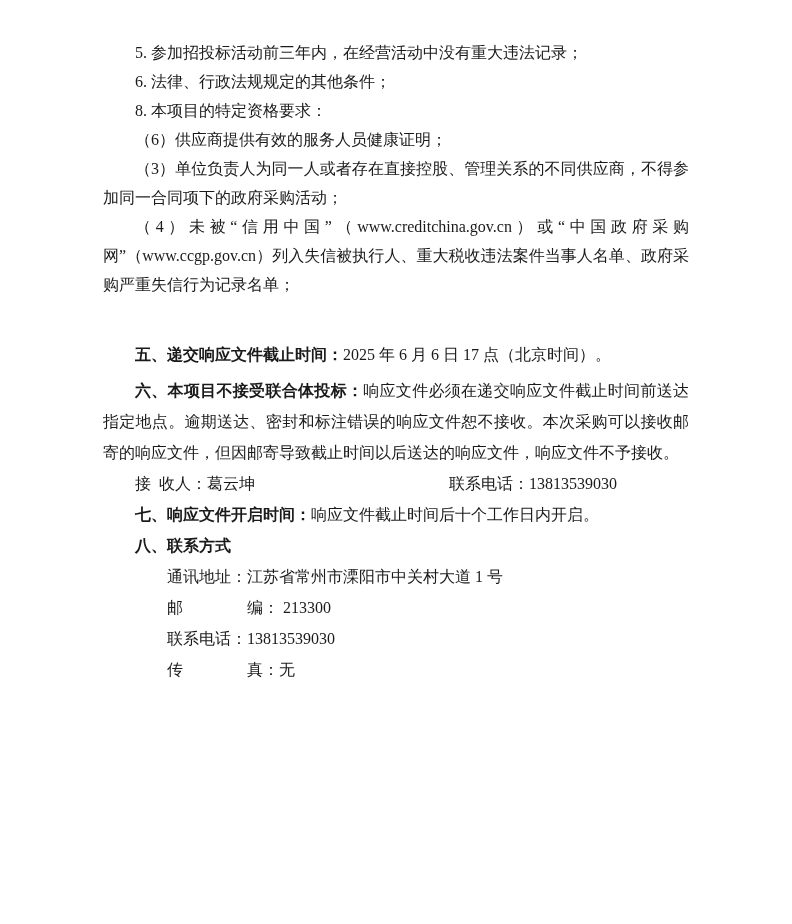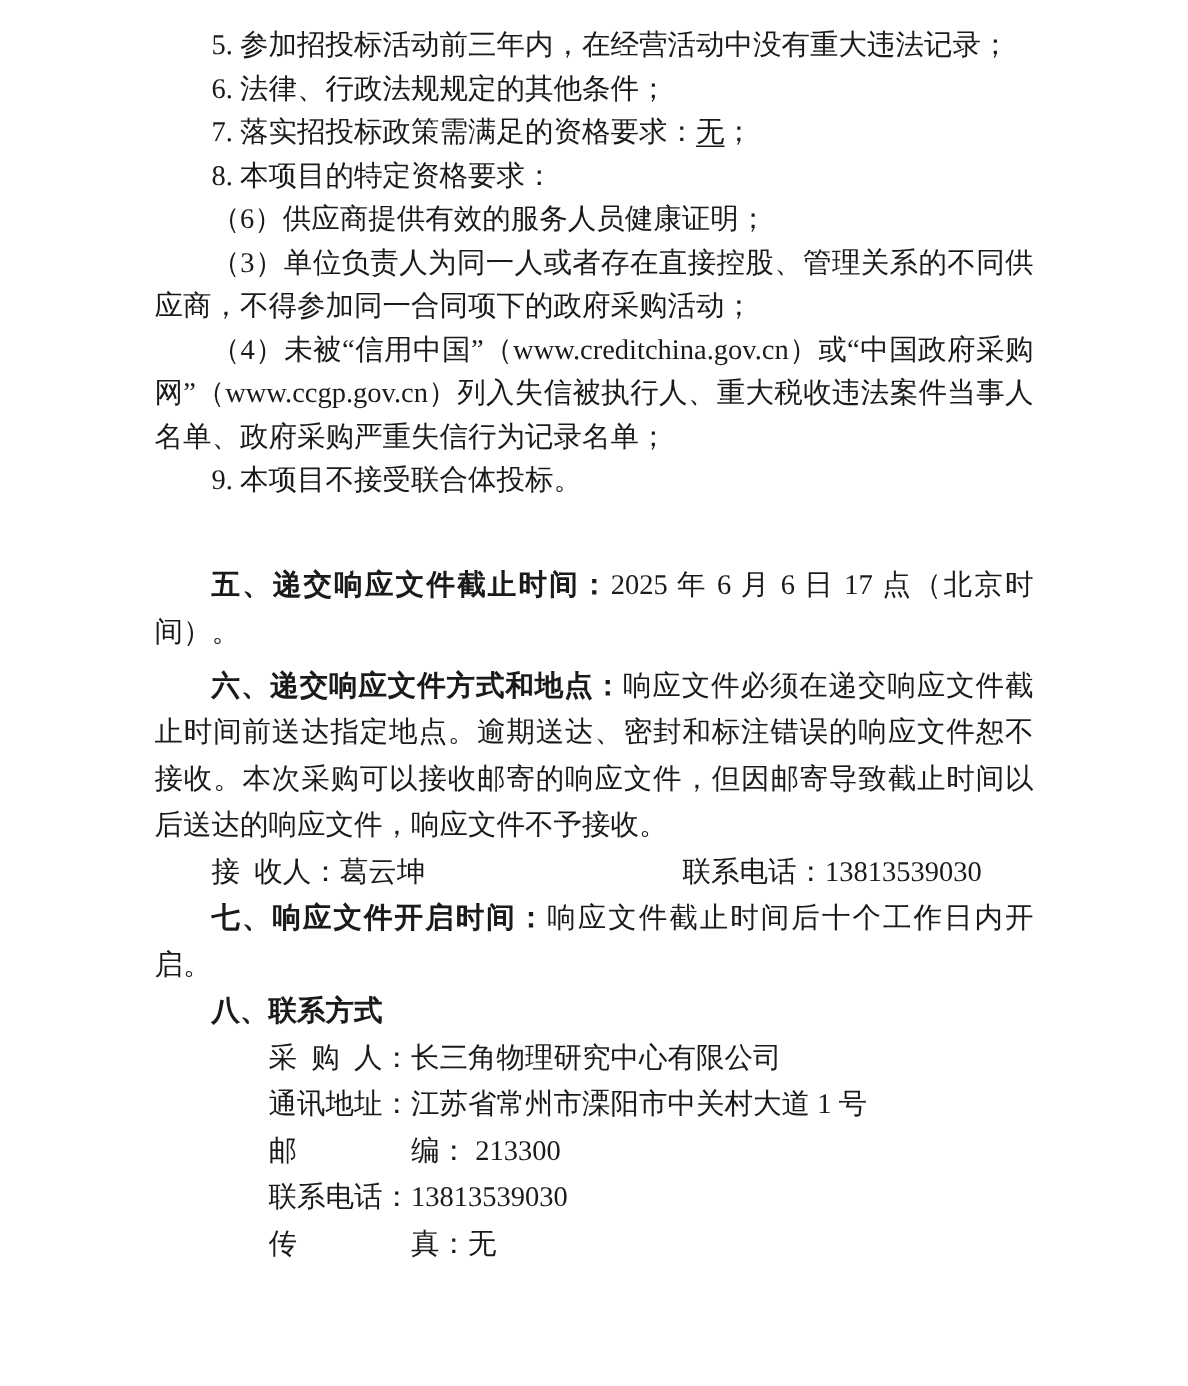--- a/index.html
+++ b/index.html
@@ -9,23 +9,23 @@
     height: 924px;
     background: #ffffff;
     overflow: hidden;
     font-family: "Liberation Serif", "DejaVu Serif", serif;
     color: #1a1a1a;
     position: relative;
   }
   .content {
     position: absolute;
     left: 103px;
-    top: 16px;
+    top: 38px;
     width: 586px;
-    font-size: 19px;
+    font-size: 16px;
     text-align: justify;
   }
   p { margin: 0; }
   .b1 { line-height: 29px; }
   .b2 { line-height: 31px; }
   .indent2 { text-indent: 2em; }
   .pre { white-space: pre-wrap; }
   .sec-label { font-weight: bold; }
   .sec5 { margin-top: 40px; }
   .sec6 { margin-top: 5px; }
@@ -35,41 +35,38 @@
   .contact-line { text-indent: 4em; white-space: pre-wrap; }
 </style>
 </head>
 <body>
 
 <div class="content">
 
   <div class="b1">
     <p class="indent2">5. 参加招投标活动前三年内，在经营活动中没有重大违法记录；</p>
     <p class="indent2">6. 法律、行政法规规定的其他条件；</p>
-    <p class="indent2"><span>7. 落实招投标政策需满足的资格要求：</span><span class="u">无</span><span>；</span></p>
     <p class="indent2">8. 本项目的特定资格要求：</p>
     <p class="indent2">（6）供应商提供有效的服务人员健康证明；</p>
     <p class="indent2">（3）单位负责人为同一人或者存在直接控股、管理关系的不同供应商，不得参加同一合同项下的政府采购活动；</p>
     <p class="indent2">（4）未被“信用中国”（www.creditchina.gov.cn）或“中国政府采购网”（www.ccgp.gov.cn）列入失信被执行人、重大税收违法案件当事人名单、政府采购严重失信行为记录名单；</p>
-    <p class="indent2">9. 本项目不接受联合体投标。</p>
   </div>
 
   <div class="b2">
     <p class="indent2 sec5"><span class="sec-label">五、递交响应文件截止时间：</span><span>2025 年 6 月 6 日 17 点（北京时间）。</span></p>
 
-    <p class="indent2 sec6"><span class="sec-label">六、递交响应文件方式和地点：</span><span>响应文件必须在递交响应文件截止时间前送达指定地点。逾期送达、密封和标注错误的响应文件恕不接收。本次采购可以接收邮寄的响应文件，但因邮寄导致截止时间以后送达的响应文件，响应文件不予接收。</span></p>
+    <p class="indent2 sec6"><span class="sec-label">六、本项目不接受联合体投标：</span><span>响应文件必须在递交响应文件截止时间前送达指定地点。逾期送达、密封和标注错误的响应文件恕不接收。本次采购可以接收邮寄的响应文件，但因邮寄导致截止时间以后送达的响应文件，响应文件不予接收。</span></p>
 
 
     <p class="indent2 recv-line pre"><span>接  收人：葛云坤</span><span class="recv-phone">联系电话：13813539030</span></p>
 
     <p class="indent2"><span class="sec-label">七、响应文件开启时间：</span><span>响应文件截止时间后十个工作日内开启。</span></p>
 
     <p class="indent2 sec-label">八、联系方式</p>
 
-    <p class="contact-line"><span>采  购  人：</span><span>长三角物理研究中心有限公司</span></p>
     <p class="contact-line"><span>通讯地址：</span><span>江苏省常州市溧阳市中关村大道 1 号</span></p>
     <p class="contact-line"><span>邮                编：</span><span> 213300</span></p>
     <p class="contact-line"><span>联系电话：</span><span>13813539030</span></p>
     <p class="contact-line"><span>传                真：</span><span>无</span></p>
 
   </div>
 
 </div>
 
 </body></html>

